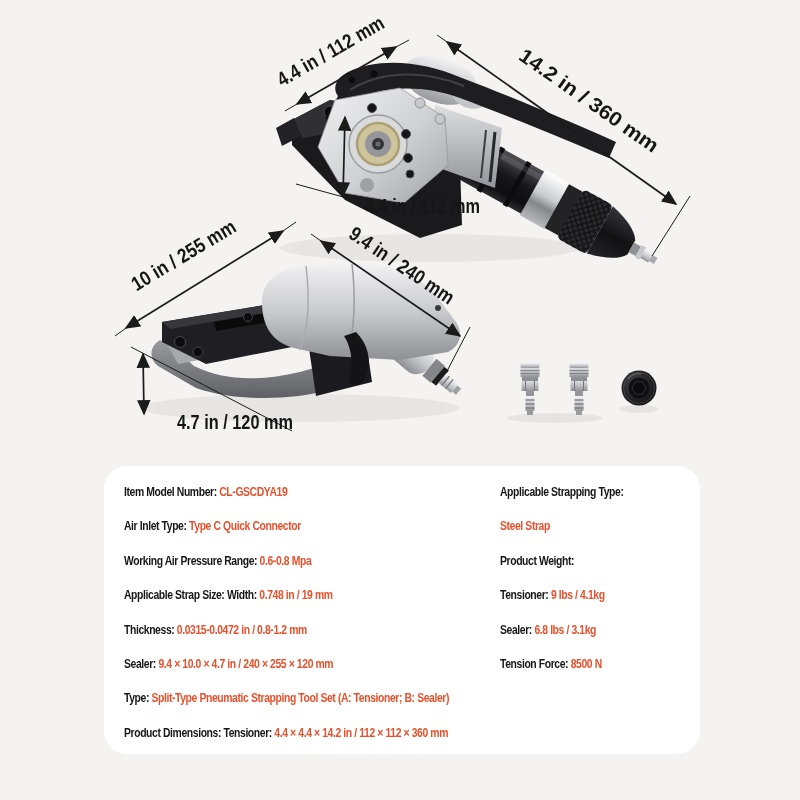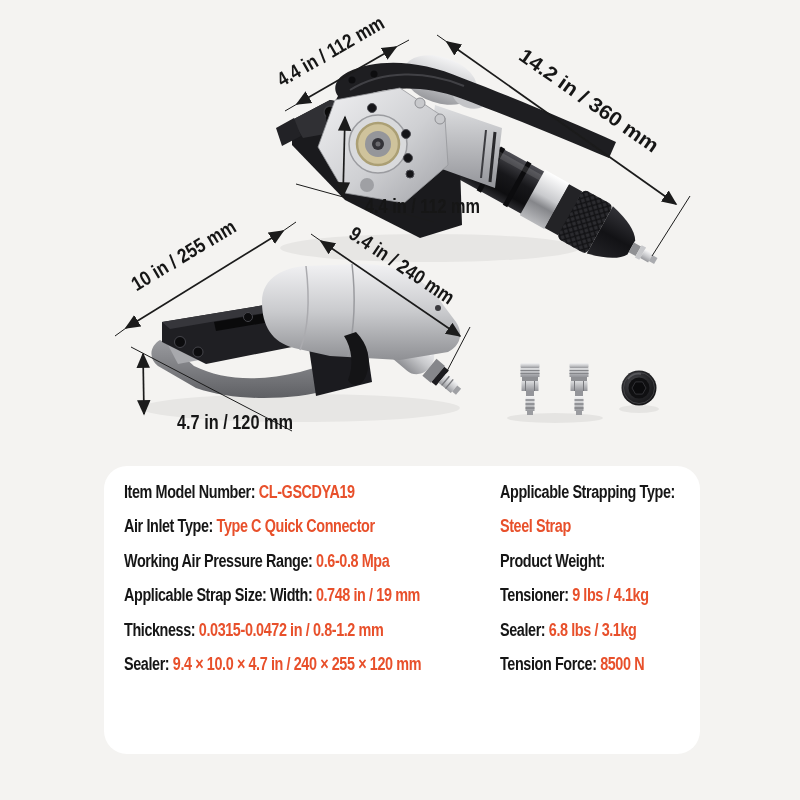--- a/index.html
+++ b/index.html
@@ -7,21 +7,21 @@
   }
   html,body{margin:0;padding:0;}
   body{font-family:"Liberation Sans",sans-serif;background:#e9e8e6;}
   .stage{position:relative;width:800px;height:800px;background:var(--bg);overflow:hidden;}
   .stage svg{position:absolute;left:0;top:0;}
   svg text{font-family:"Liberation Sans",sans-serif;font-weight:700;fill:var(--ink);}
   .dim-label{font-size:20px;}
   .spec-panel{
     position:absolute;left:104px;top:466px;width:596px;height:288px;
     background:var(--panel);border-radius:23px;
-    font-size:18px;font-weight:700;letter-spacing:-0.5px;color:var(--ink);
+    font-size:13px;font-weight:700;letter-spacing:-0.5px;color:var(--ink);
   }
   .col{position:absolute;top:9px;}
   .col-left{left:20px;}
   .col-right{left:396px;}
   .rows-full{position:absolute;left:20px;top:215.4px;}
   .row{height:34.4px;line-height:34.4px;white-space:nowrap;
        transform:scaleX(.8);transform-origin:0 50%;}
   .lbl{color:var(--ink);}
   .val{color:var(--accent);}
 </style>
@@ -257,15 +257,19 @@
       <div class="row"><span class="lbl">Sealer: </span><span class="val">9.4 × 10.0 × 4.7 in / 240 × 255 × 120 mm</span></div>
     </div>
     <div class="col col-right">
       <div class="row"><span class="lbl">Applicable Strapping Type:</span><span class="val"></span></div>
       <div class="row"><span class="lbl"></span><span class="val">Steel Strap</span></div>
       <div class="row"><span class="lbl">Product Weight:</span><span class="val"></span></div>
       <div class="row"><span class="lbl">Tensioner: </span><span class="val">9 lbs / 4.1kg</span></div>
       <div class="row"><span class="lbl">Sealer: </span><span class="val">6.8 lbs / 3.1kg</span></div>
       <div class="row"><span class="lbl">Tension Force: </span><span class="val">8500 N</span></div>
     </div>
+    <div class="rows-full">
+      <div class="row"><span class="lbl">Type: </span><span class="val">Split-Type Pneumatic Strapping Tool Set (A: Tensioner; B: Sealer)</span></div>
+      <div class="row"><span class="lbl">Product Dimensions: Tensioner: </span><span class="val">4.4 × 4.4 × 14.2 in / 112 × 112 × 360 mm</span></div>
+    </div>
   </div>
 
 </div>
 
 </body></html>

